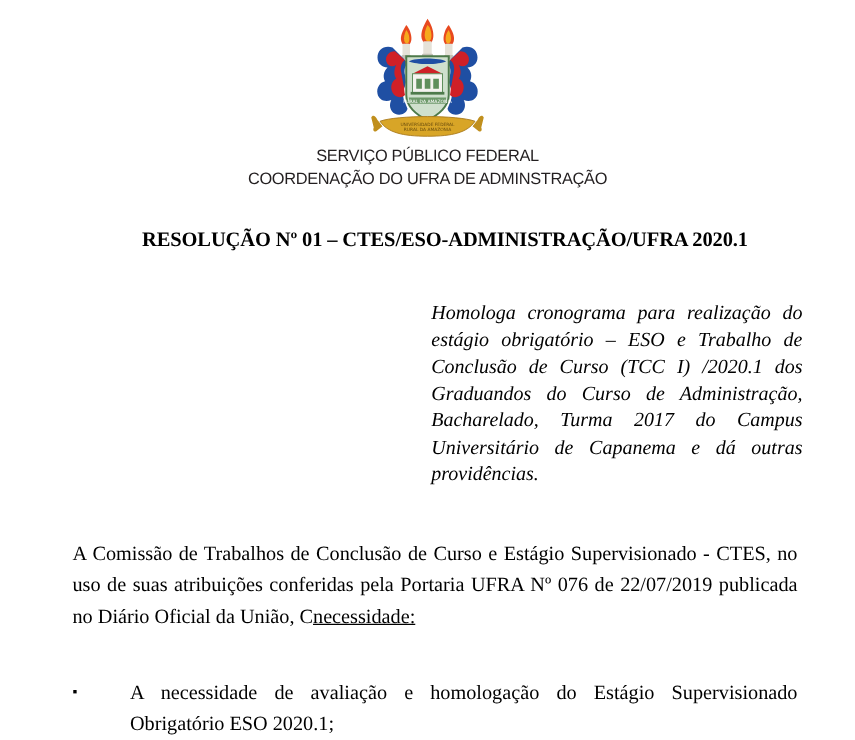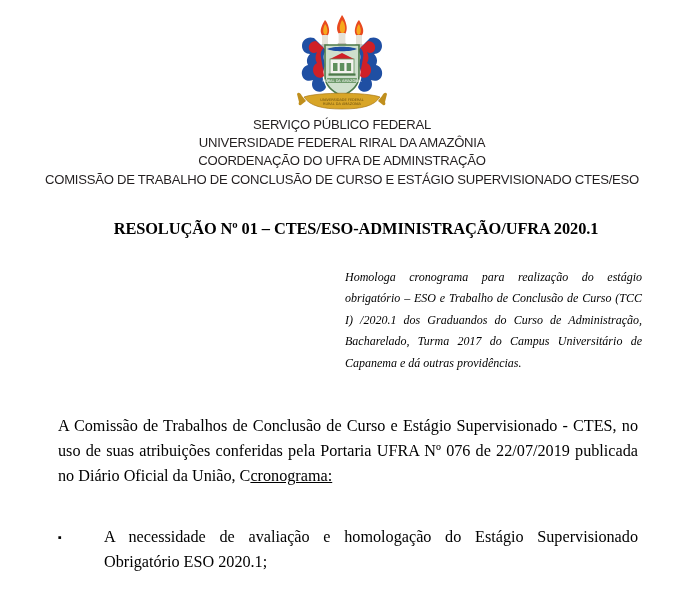--- a/index.html
+++ b/index.html
@@ -59,28 +59,28 @@
     font-family: "Liberation Serif", serif;
     font-weight: bold;
     font-size: 16.4px;
     letter-spacing: -0.1px;
     color: #000;
     margin-left: 28px;
   }
 
   
   .ementa {
-    margin-top: 28px;
+    margin-top: 38px;
     margin-left: 345px;
     width: 297px;
     text-align: justify;
     text-align-last: left;
     font-family: "Liberation Serif", serif;
     font-style: italic;
-    font-size: 12px;
+    font-size: 16px;
     line-height: 21.5px;
     color: #000;
   }
 
   
   .body-area {
     margin-top: 40px;
     margin-left: 58px;
     width: 580px;
   }
@@ -179,31 +179,29 @@
         <path d="M88 84 C90 80 92 80 93 82 L91 90 C92 92 91 94 89 93 L84 89 Z" fill="#c08f1d"></path>
         <path d="M10 85 C24 80 72 80 86 85 C80 94 68 97 48 97 C28 97 16 94 10 85 Z" fill="#d8a527" stroke="#a8781a" stroke-width="0.7"></path>
         <text x="48" y="88.6" text-anchor="middle" font-family="DejaVu Sans, sans-serif" font-size="3.5" fill="#6b4e0d">UNIVERSIDADE FEDERAL</text>
         <text x="48" y="93.2" text-anchor="middle" font-family="DejaVu Sans, sans-serif" font-size="3.5" fill="#6b4e0d">RURAL DA AMAZONIA</text>
       </g>
     </svg>
   </div>
 
   <div class="header-block">
     <span class="header-line">SERVIÇO PÚBLICO FEDERAL</span>
-    <span class="header-line">UNIVERSIDADE FEDERAL RIRAL DA AMAZÔNIA</span>
     <span class="header-line">COORDENAÇÃO DO UFRA DE ADMINSTRAÇÃO</span>
-    <span class="header-line">COMISSÃO DE TRABALHO DE CONCLUSÃO DE CURSO E ESTÁGIO SUPERVISIONADO CTES/ESO</span>
   </div>
 
   <div class="res-title">RESOLUÇÃO Nº 01 – CTES/ESO-ADMINISTRAÇÃO/UFRA 2020.1</div>
 
   <div class="ementa">Homologa cronograma para realização do estágio obrigatório – ESO e Trabalho de Conclusão de Curso (TCC I) /2020.1 dos Graduandos do Curso de Administração, Bacharelado, Turma 2017 do Campus Universitário de Capanema e dá outras providências.</div>
 
   <div class="body-area">
-    <p class="para"><span>A Comissão de Trabalhos de Conclusão de Curso e Estágio Supervisionado - CTES, no uso de suas atribuições conferidas pela Portaria UFRA Nº 076 de 22/07/2019 publicada no Diário Oficial da União, C</span><span class="uline">cronograma:</span></p>
+    <p class="para"><span>A Comissão de Trabalhos de Conclusão de Curso e Estágio Supervisionado - CTES, no uso de suas atribuições conferidas pela Portaria UFRA Nº 076 de 22/07/2019 publicada no Diário Oficial da União, C</span><span class="uline">necessidade:</span></p>
 
     <div class="bullet-list">
       <div class="bullet-item">
         <span class="bullet-mark">▪</span>
         <span>A necessidade de avaliação e homologação do Estágio Supervisionado Obrigatório ESO 2020.1;</span>
       </div>
     </div>
   </div>
 
 </div>

